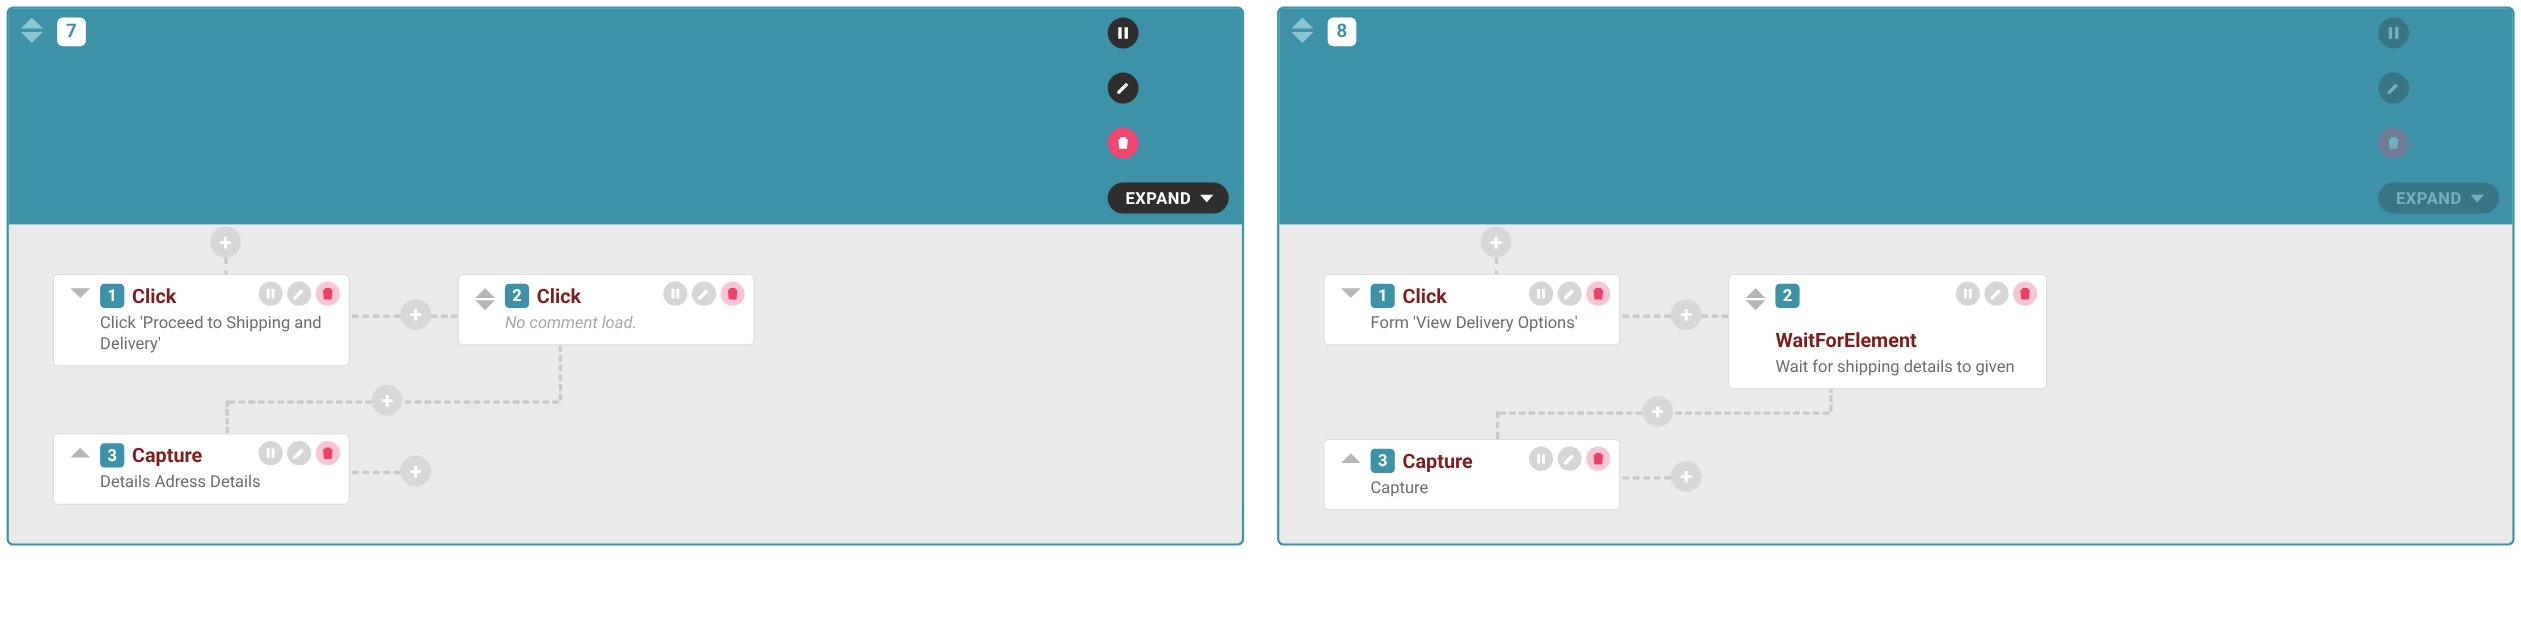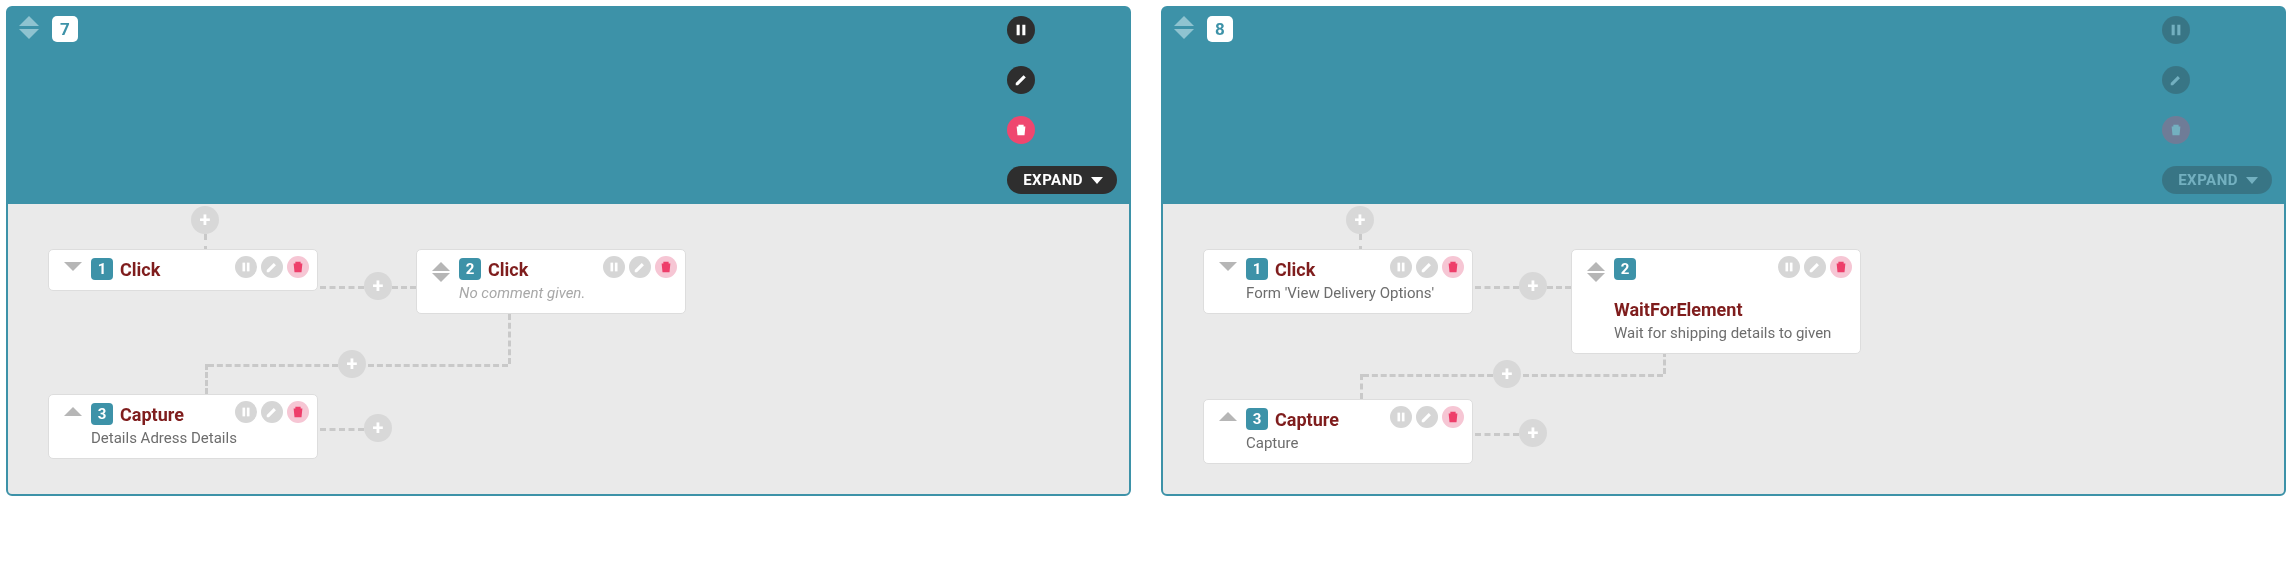--- a/index.html
+++ b/index.html
@@ -260,20 +260,21 @@
 
     <div class="card" style="left:40px;top:45px">
       <div class="arrow-col">
         <div class="chev-down"></div>
       </div>
       <div class="card-content">
         <div class="card-head">
           <div class="action-num">1</div>
           <div class="action-name">Click</div>
         </div>
+        <div class="card-desc">Click 'Proceed to Shipping and Delivery'</div>
       </div>
       <div class="mini-actions">
         <div class="mini-btn mini-grey">
             <svg class="ic" viewBox="0 0 16 16">
               <rect x="4" y="3" width="3" height="10" fill="#fff"></rect>
               <rect x="9" y="3" width="3" height="10" fill="#fff"></rect>
             </svg>
           </div>
         <div class="mini-btn mini-grey">
             <svg class="ic" viewBox="0 0 16 16">
@@ -291,21 +292,21 @@
     <div class="card" style="left:408px;top:45px">
       <div class="arrow-col">
         <div class="chev-up"></div>
         <div class="chev-down"></div>
       </div>
       <div class="card-content">
         <div class="card-head">
           <div class="action-num">2</div>
           <div class="action-name">Click</div>
         </div>
-        <div class="card-desc placeholder">No comment given.</div>
+        <div class="card-desc placeholder">No comment load.</div>
       </div>
       <div class="mini-actions">
         <div class="mini-btn mini-grey">
             <svg class="ic" viewBox="0 0 16 16">
               <rect x="4" y="3" width="3" height="10" fill="#fff"></rect>
               <rect x="9" y="3" width="3" height="10" fill="#fff"></rect>
             </svg>
           </div>
         <div class="mini-btn mini-grey">
             <svg class="ic" viewBox="0 0 16 16">

